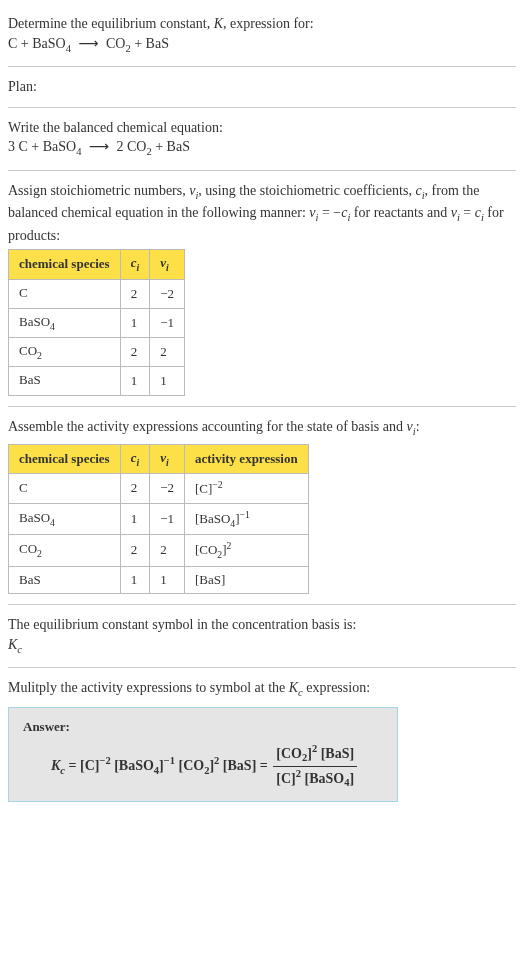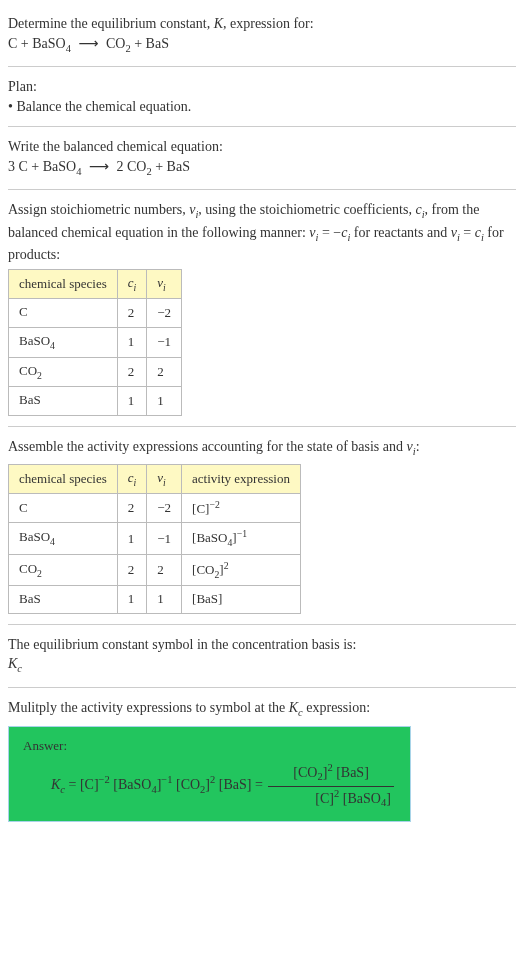--- a/index.html
+++ b/index.html
@@ -44,49 +44,50 @@
       margin-top: 4px;
     }
     td, th {
       border: 1px solid #bbb;
       padding: 4px 10px;
       text-align: left;
       font-weight: normal;
       font-size: 13px;
     }
     th {
-      background: #fef9c3;
+      background: #fde047;
+      font-weight: bold;
     }
     .answer-box {
-      background: #22c55e;
+      background: #e5e5e5;
       border: 1px solid #a8d4e8;
       padding: 10px 14px;
       margin-top: 6px;
       display: inline-block;
       min-width: 390px;
+      font-weight: bold;
     }
     .answer-box .label {
       font-size: 13px;
       margin-bottom: 6px;
     }
     .frac {
       display: inline-block;
       vertical-align: middle;
       text-align: center;
       margin: 0 2px;
     }
     .frac .num {
       display: block;
       border-bottom: 1px solid #333;
       padding: 0 3px;
     }
     .frac .den {
       display: block;
       padding: 0 3px;
-      margin-left: 44px;
     }
     .eq-line {
       margin-top: 0;
     }
     .indent {
       padding-left: 28px;
     }
   </style>
 </head>
 <body>
@@ -98,21 +99,20 @@
   <div class="eq-line">
     <span>C + BaSO</span><span class="sub">4</span>
     <span class="arrow">⟶</span>
     <span>CO</span><span class="sub">2</span><span> + BaS</span>
   </div>
 </div>
 <hr>
 
 <div class="section">
   <div>Plan:</div>
-  <div>• Balance the chemical equation.</div>
 </div>
 <hr>
 
 <div class="section">
   <div>Write the balanced chemical equation:</div>
   <div class="eq-line">
     <span>3 C + BaSO</span><span class="sub">4</span>
     <span class="arrow">⟶</span>
     <span>2 CO</span><span class="sub">2</span><span> + BaS</span>
   </div>

